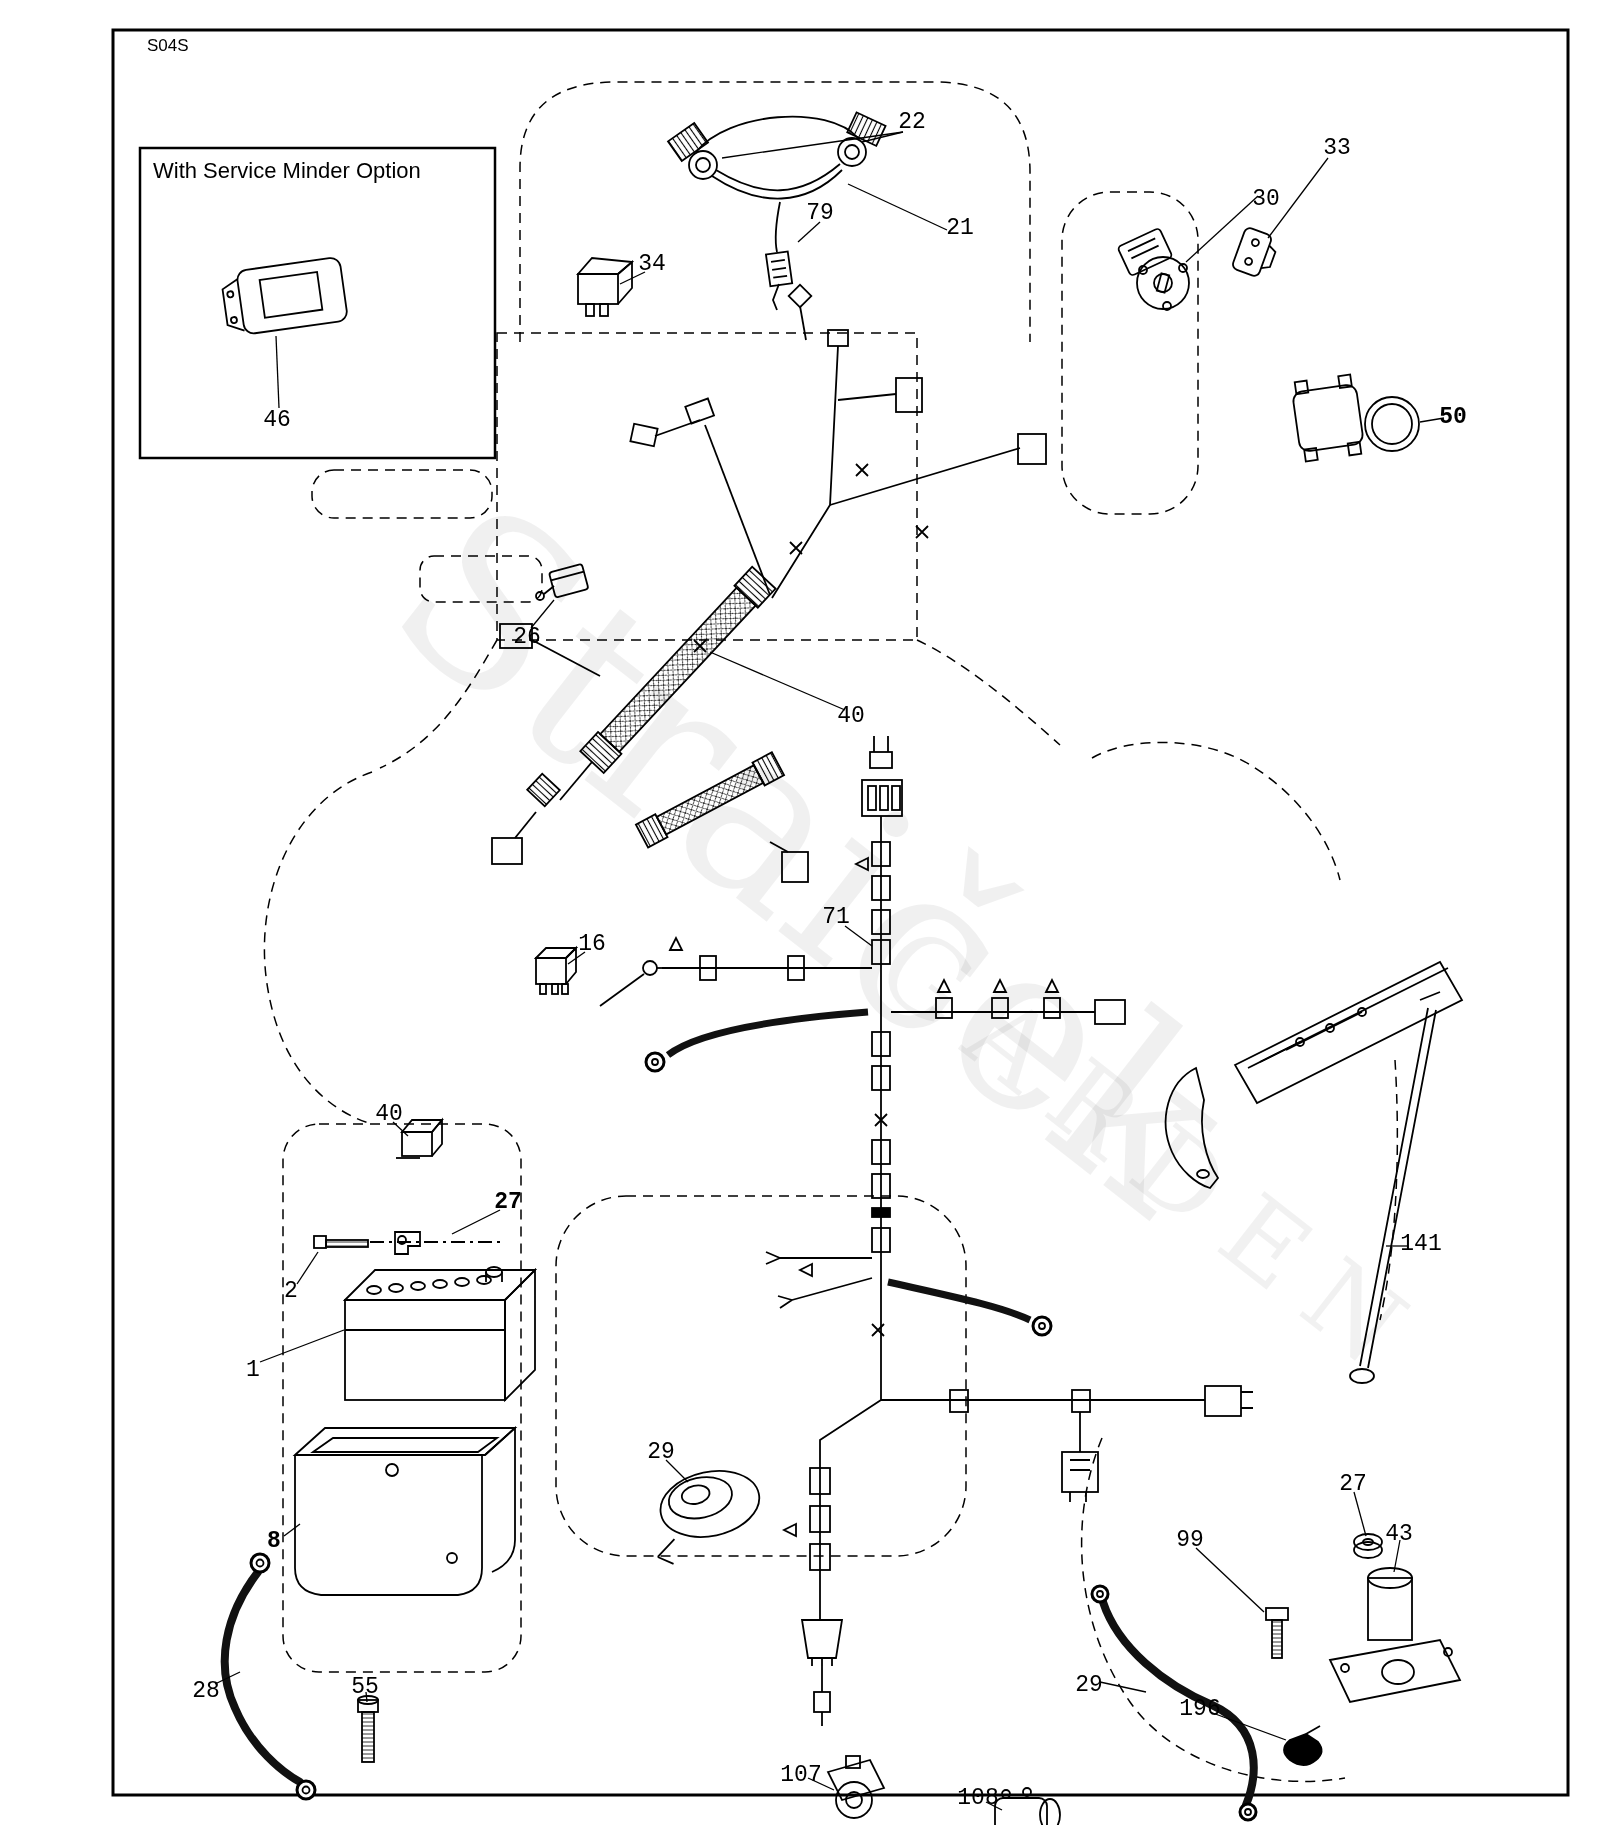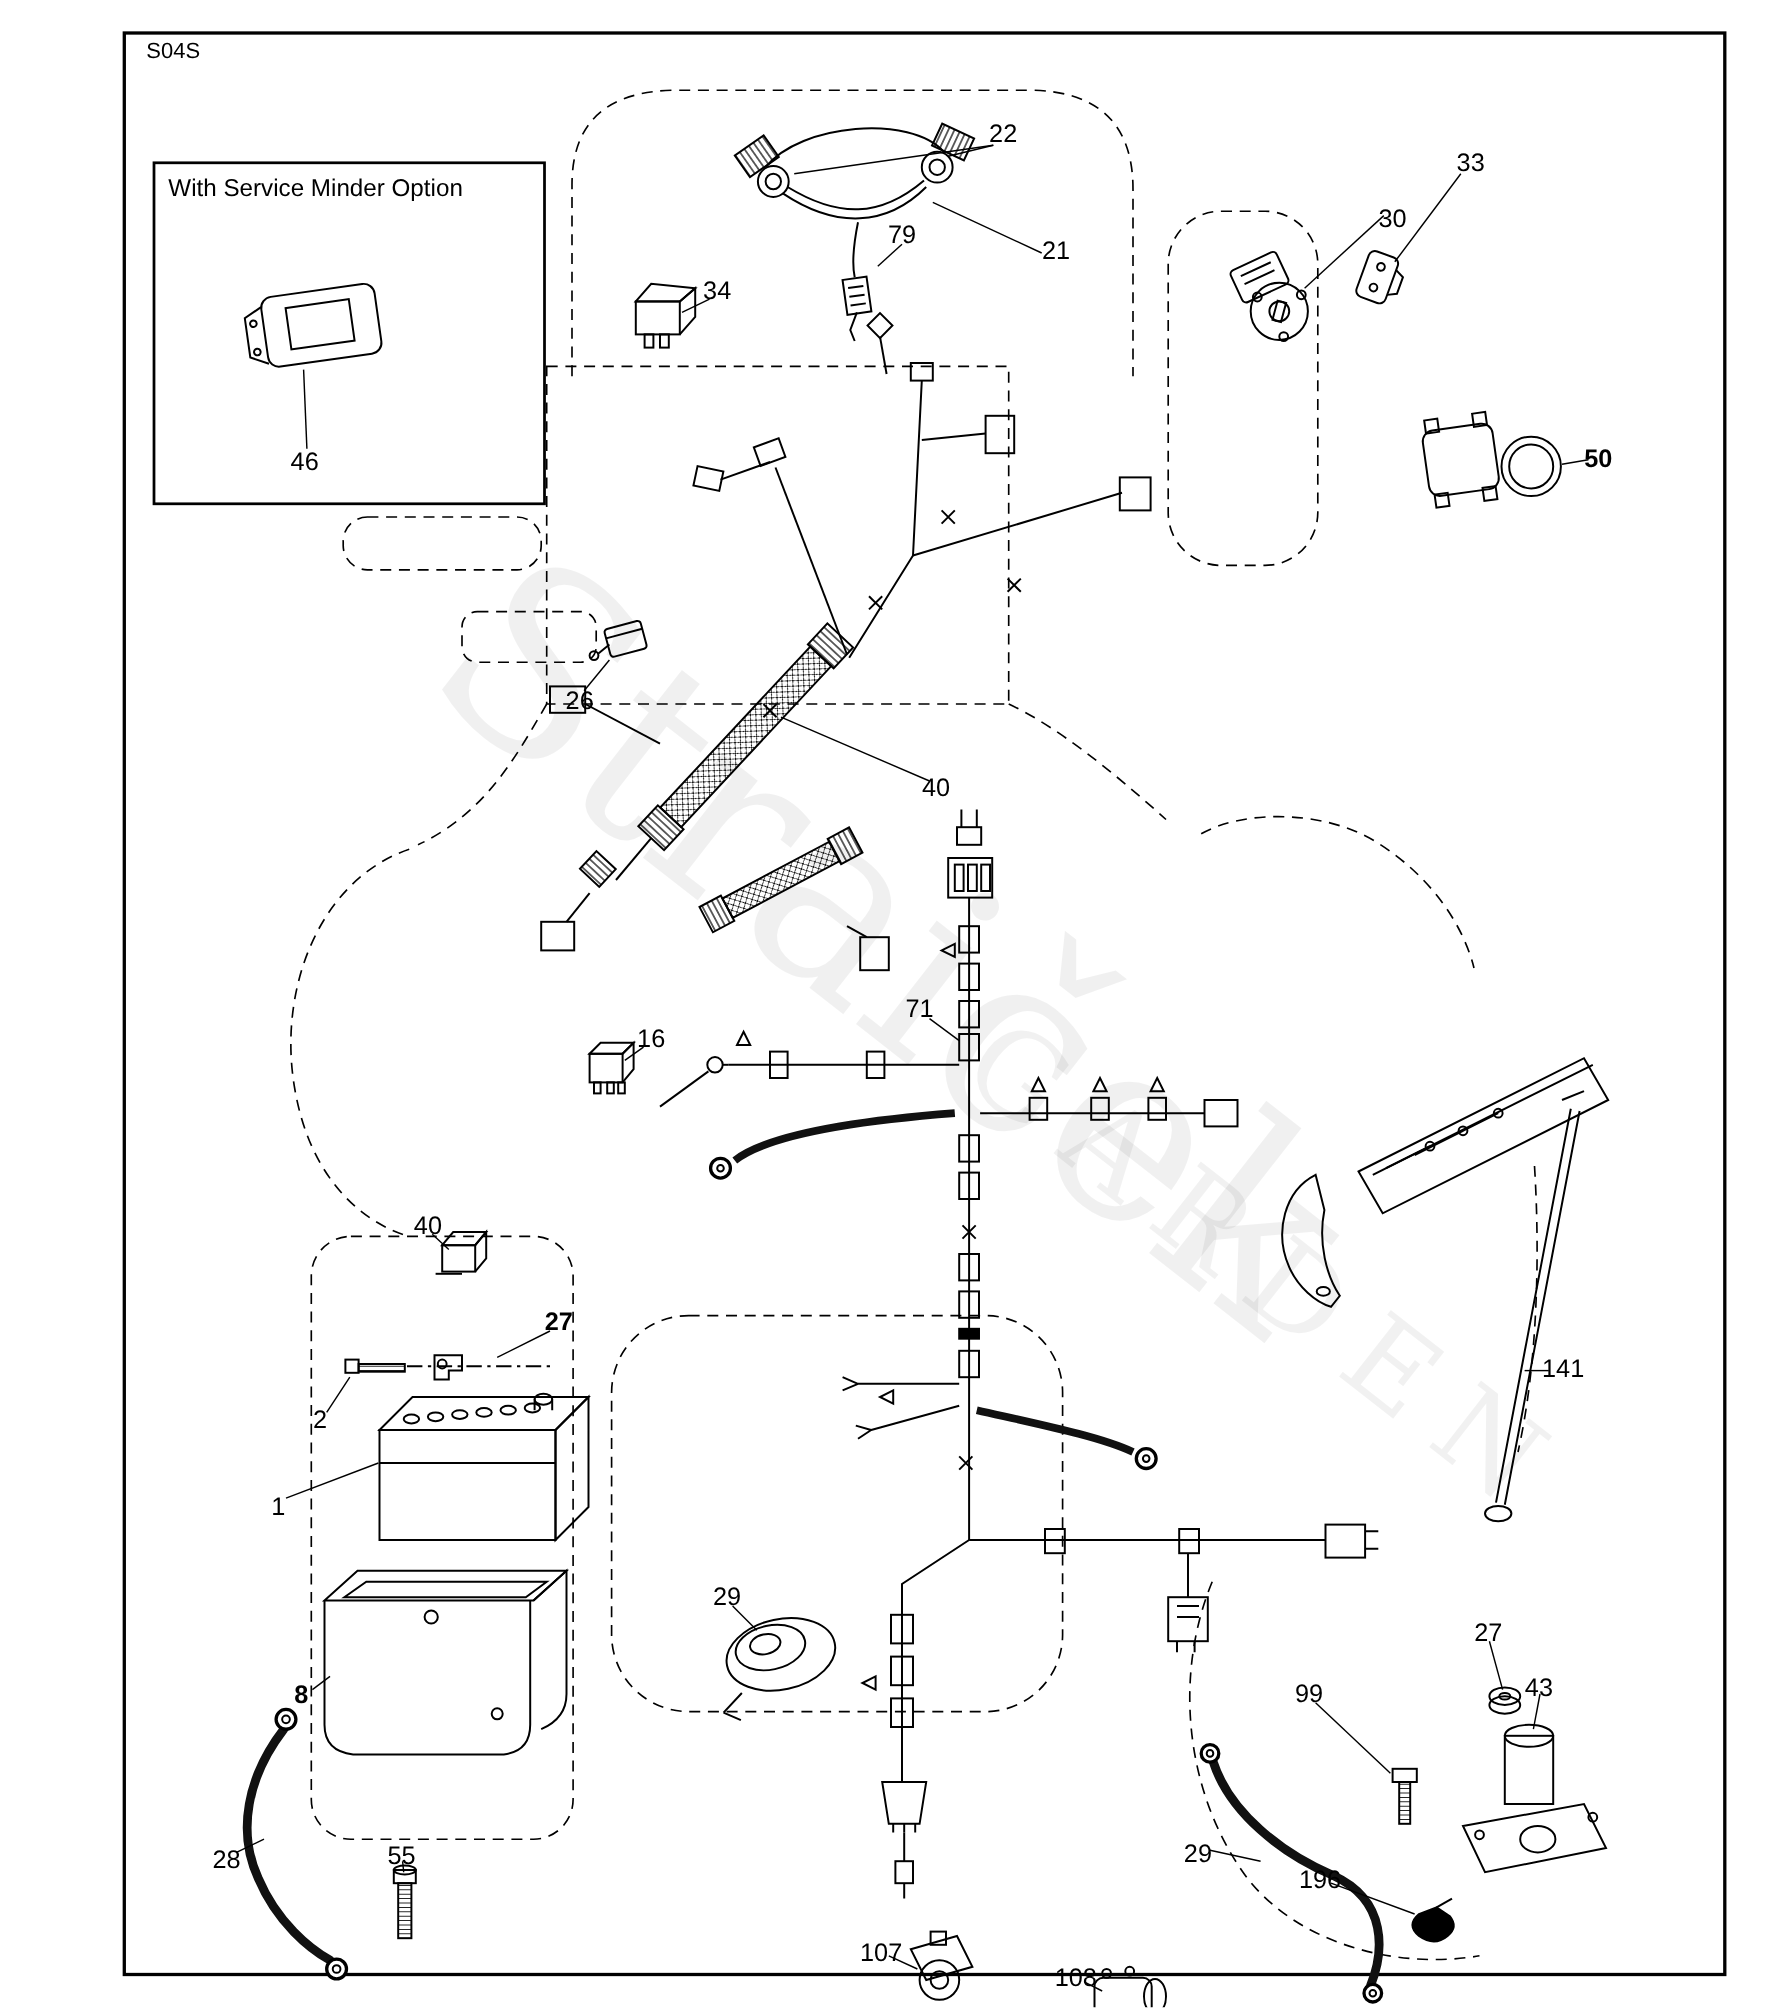--- a/index.html
+++ b/index.html
@@ -1,22 +1,22 @@
 <!DOCTYPE html>
 <html><head>
 <meta charset="utf-8">
 <style>
   html,body{margin:0;padding:0;background:#fff;}
   .page{position:relative;width:1619px;height:1825px;background:#fff;
         font-family:"Liberation Sans",sans-serif;color:#000;overflow:hidden;}
   svg.art{position:absolute;left:0;top:0;}
   .lbl{position:absolute;transform:translate(-50%,-50%);font-size:23px;line-height:1;
-       white-space:nowrap;}
+       white-space:nowrap;font-family:Liberation Mono, monospace;}
   .lbl.b{font-weight:bold;}
-  .code{position:absolute;left:133px;top:36px;font-size:20px;}
+  .code{position:absolute;left:147px;top:36px;font-size:17px;}
   .inset-title{position:absolute;left:153px;top:158px;font-size:22px;text-align:center;}
 </style>
 </head>
 <body>
 
 <div class="page">
 
 <svg class="art" width="1619" height="1825" viewBox="0 0 1619 1825">
   <defs>
     <pattern id="xhatch" width="7" height="7" patternUnits="userSpaceOnUse">

